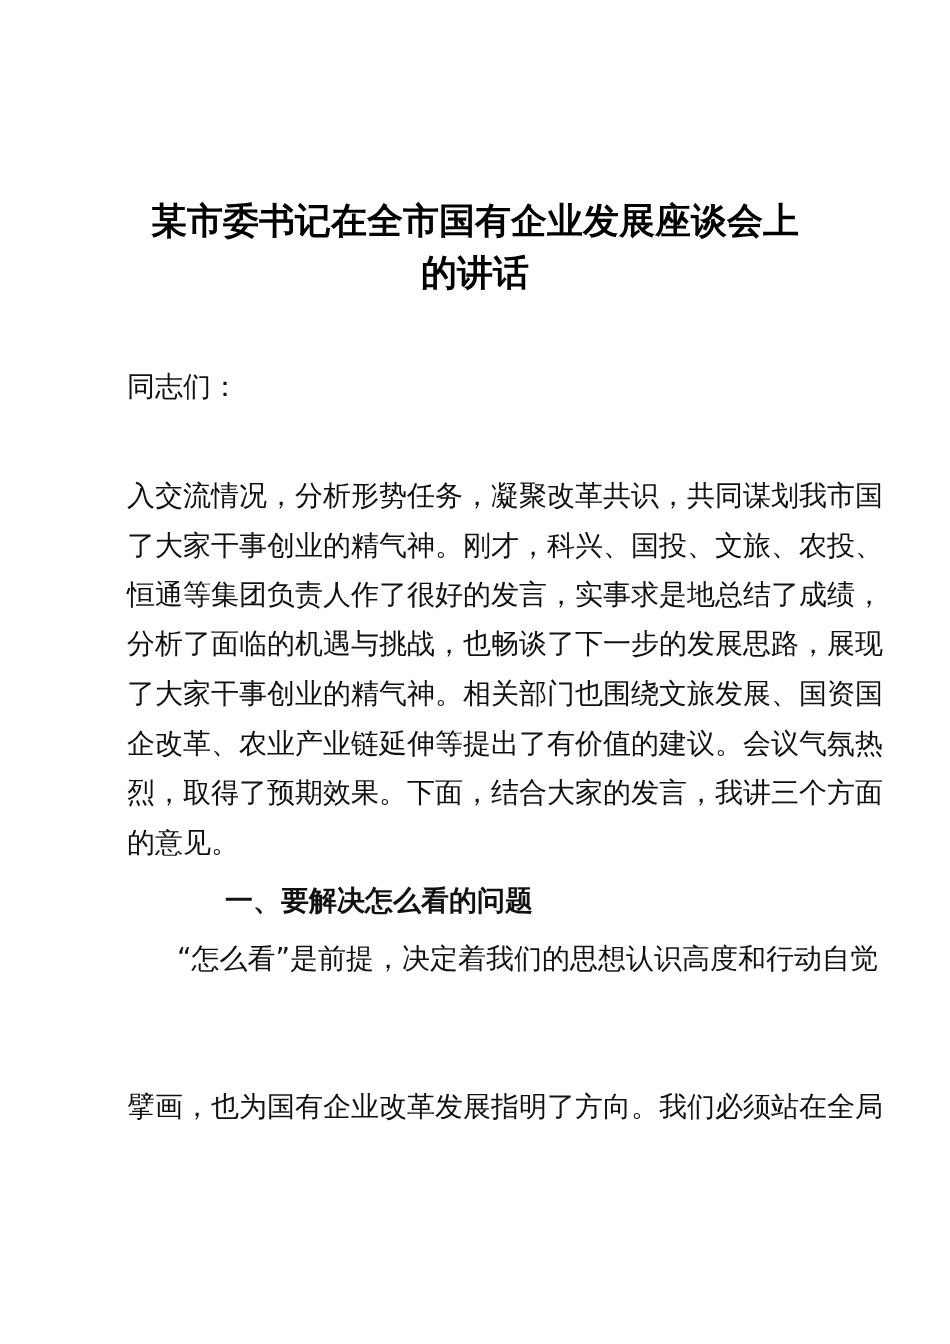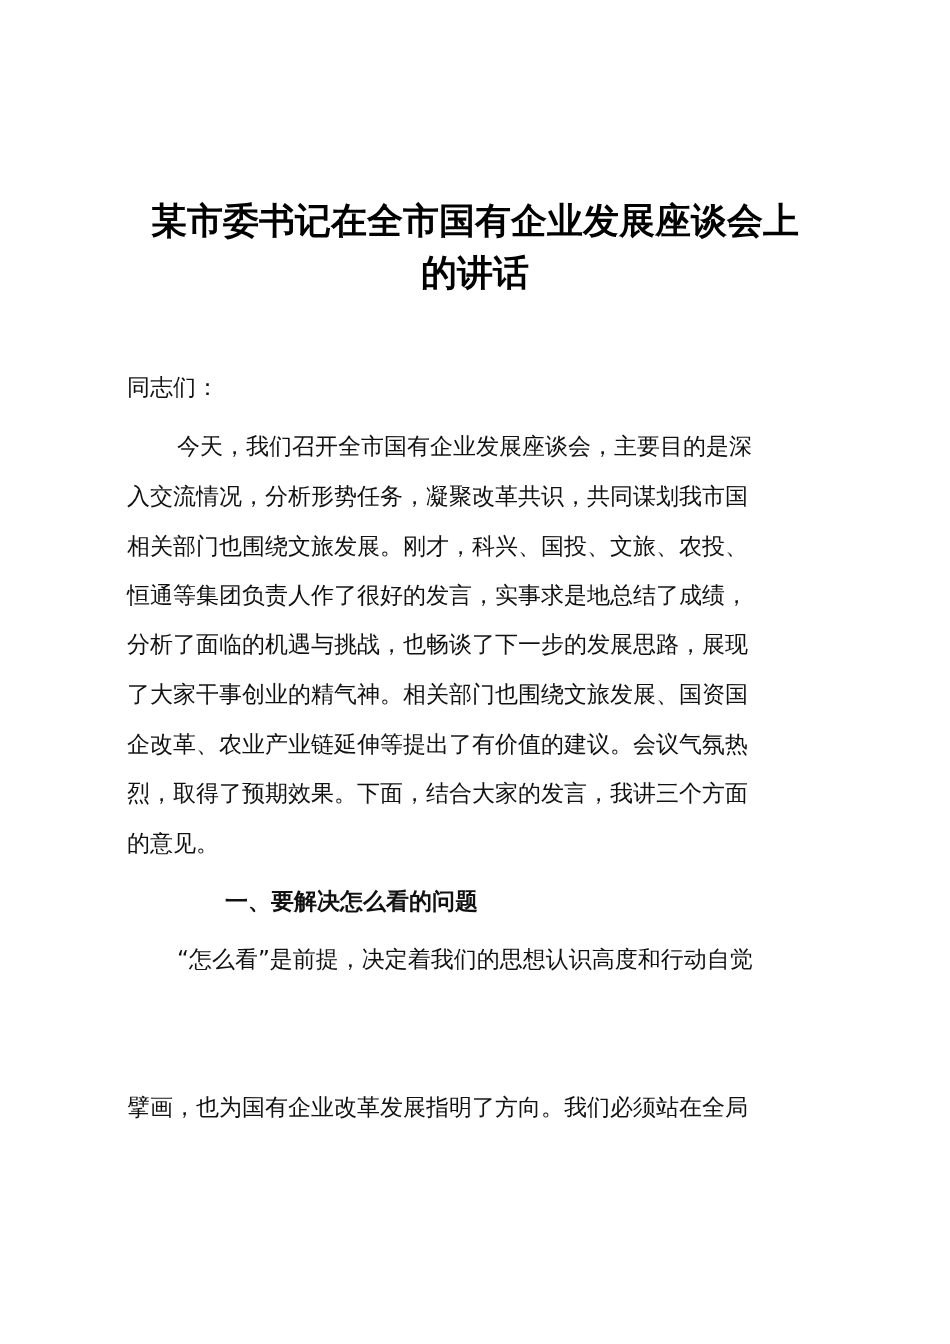--- a/index.html
+++ b/index.html
@@ -33,21 +33,21 @@
       top: 195px;
       letter-spacing: 0px;
     }
     .title .tline {
       display: block;
       white-space: nowrap;
     }
     .line {
       position: absolute;
       left: 127px;
-      font-size: 23px;
+      font-size: 28px;
       line-height: 30px;
       white-space: nowrap;
       color: #111111;
     }
     .indent { left: 177px; }
     .heading {
       font-weight: bold;
       margin-left: 48px;
     }
   </style>
@@ -56,23 +56,22 @@
 
 <div class="page">
 
   <div class="title">
     <span class="tline">某市委书记在全市国有企业发展座谈会上</span>
     <span class="tline">的讲话</span>
   </div>
 
   <div class="line" style="top:372px">同志们：</div>
 
-  <div class="line indent" style="top:431px">今天，我们召开全市国有企业发展座谈会，主要目的是深</div>
   <div class="line" style="top:481px">入交流情况，分析形势任务，凝聚改革共识，共同谋划我市国</div>
-  <div class="line" style="top:531px">相关部门也围绕文旅发展。刚才，科兴、国投、文旅、农投、</div>
+  <div class="line" style="top:531px">了大家干事创业的精气神。刚才，科兴、国投、文旅、农投、</div>
   <div class="line" style="top:580px">恒通等集团负责人作了很好的发言，实事求是地总结了成绩，</div>
   <div class="line" style="top:629px">分析了面临的机遇与挑战，也畅谈了下一步的发展思路，展现</div>
   <div class="line" style="top:679px">了大家干事创业的精气神。相关部门也围绕文旅发展、国资国</div>
   <div class="line" style="top:729px">企改革、农业产业链延伸等提出了有价值的建议。会议气氛热</div>
   <div class="line" style="top:778px">烈，取得了预期效果。下面，结合大家的发言，我讲三个方面</div>
   <div class="line" style="top:828px">的意见。</div>
 
   <div class="line indent heading" style="top:886px">一、要解决怎么看的问题</div>
 
   <div class="line indent" style="top:944px">“怎么看”是前提，决定着我们的思想认识高度和行动自觉</div>

